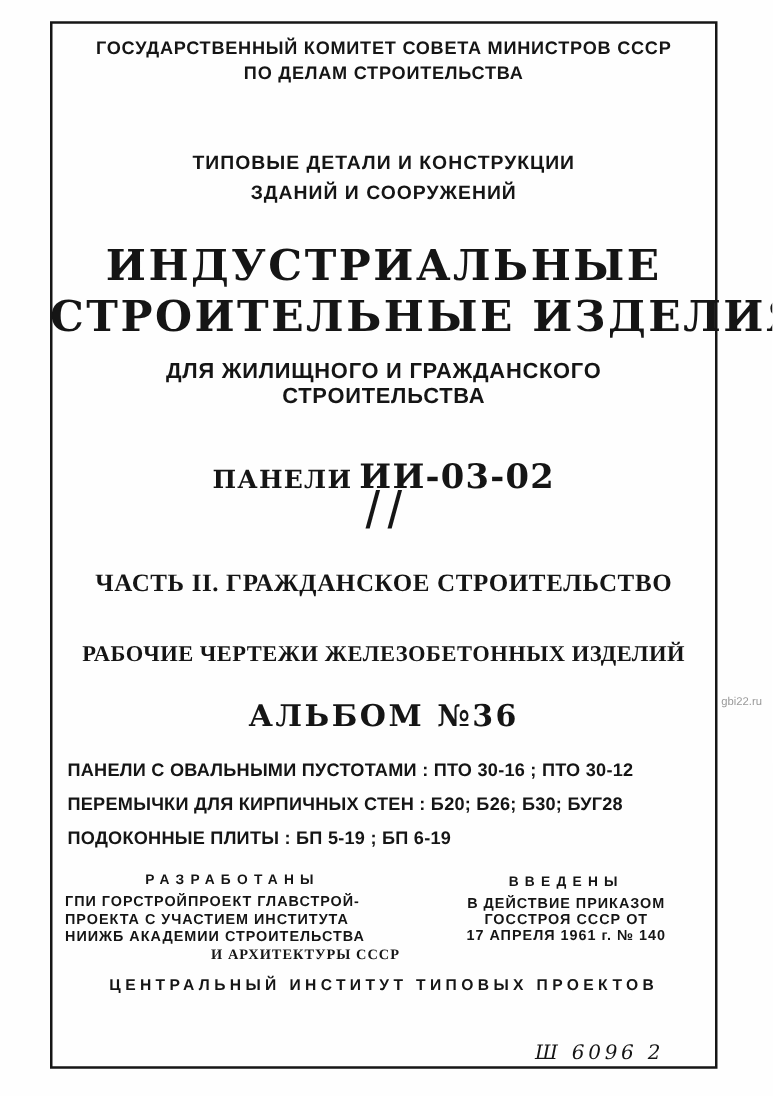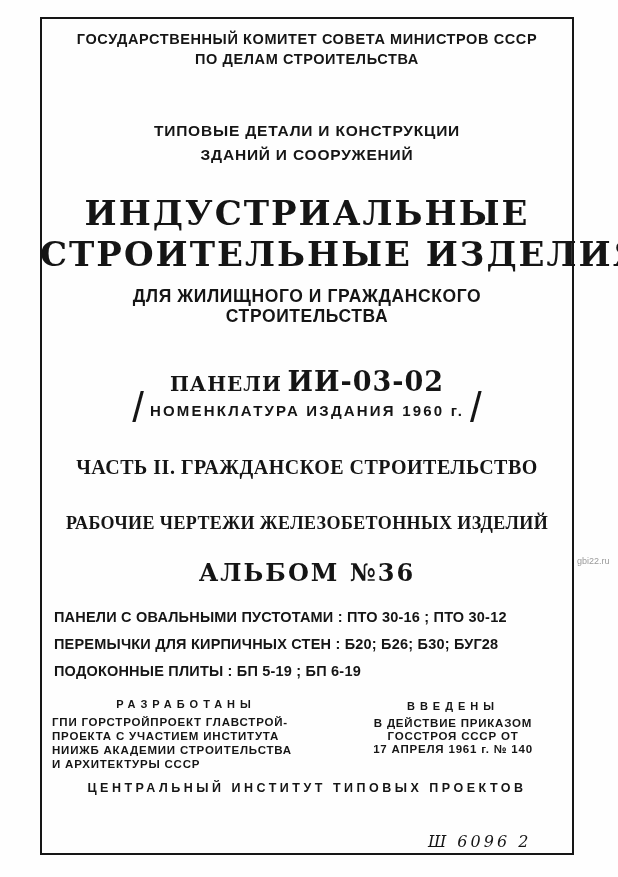--- a/index.html
+++ b/index.html
@@ -32,21 +32,21 @@
   .drawings{font-family:"Liberation Serif", serif;font-weight:bold;font-size:18px;letter-spacing:0.4px;white-space:nowrap;}
   .album{font-family:"DejaVu Serif", serif;font-weight:bold;font-size:24px;letter-spacing:2px;}
   .contents{
     position:absolute;left:54px;top:604px;width:512px;
     text-align:left;font-weight:bold;font-size:14.5px;line-height:27px;
     letter-spacing:0.2px;white-space:nowrap;
   }
   .colhead{font-weight:bold;font-size:11px;letter-spacing:5px;text-align:center;margin-bottom:4px;}
   .colblock{position:absolute;font-weight:bold;font-size:11.5px;line-height:14px;letter-spacing:0.8px;}
   .col-left{left:52px;top:697px;width:268px;text-align:left;}
-  .col-left .cl-last{text-align:left;}
+  .col-left .cl-last{text-align:right;font-family:Liberation Serif, serif;}
   .col-right{left:332px;top:700px;width:242px;text-align:center;line-height:13px;}
   .institute{font-weight:bold;font-size:12.5px;letter-spacing:3.5px;white-space:nowrap;}
   .cityyear{font-family:"DejaVu Serif", serif;font-weight:bold;font-size:23px;letter-spacing:2px;}
   .handwritten{
     position:absolute;left:428px;top:832px;width:150px;
     font-family:"DejaVu Serif", serif;font-style:italic;font-size:16px;
     letter-spacing:3px;text-align:left;
   }
   .watermark{
     position:absolute;left:577px;top:556px;
@@ -72,21 +72,20 @@
   <div class="c subtitle" style="top:286px;">ДЛЯ ЖИЛИЩНОГО И ГРАЖДАНСКОГО</div>
   <div class="c subtitle" style="top:306px;">СТРОИТЕЛЬСТВА</div>
 
   <div class="c seriesname" style="top:366px;">
     <span class="series-small">ПАНЕЛИ</span>
     <span class="series-big">ИИ-03-02</span>
   </div>
 
   <div class="c nomrow" style="top:395px;">
     <span class="nomslash">/</span>
-    <span class="nomtext">НОМЕНКЛАТУРА ИЗДАНИЯ 1960 г.</span>
     <span class="nomslash">/</span>
   </div>
 
   <div class="c part" style="top:456px;font-family:Liberation Serif, serif;">ЧАСТЬ II. ГРАЖДАНСКОЕ СТРОИТЕЛЬСТВО</div>
 
   <div class="c drawings" style="top:513px;">РАБОЧИЕ ЧЕРТЕЖИ ЖЕЛЕЗОБЕТОННЫХ ИЗДЕЛИЙ</div>
 
   <div class="c album" style="top:558px;">АЛЬБОМ №36</div>
 
   <div class="contents">

